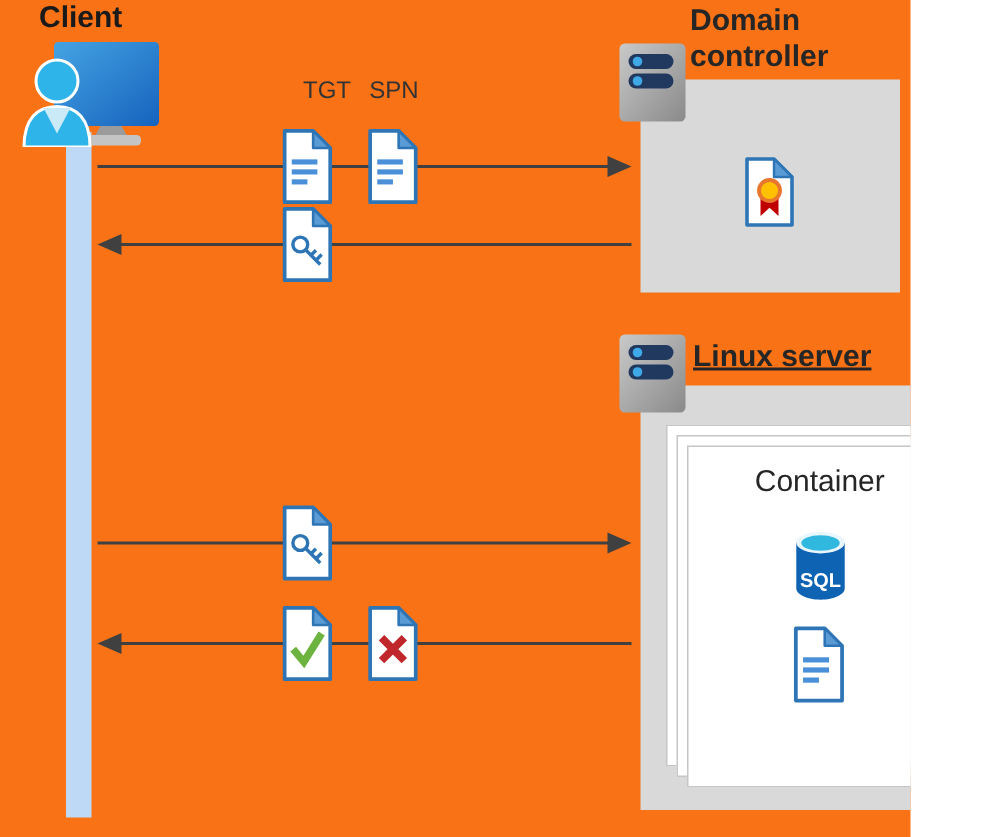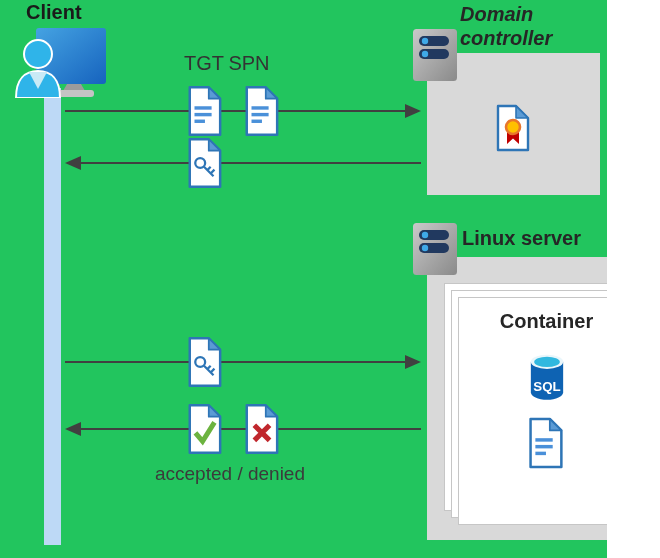--- a/index.html
+++ b/index.html
@@ -1,23 +1,23 @@
 <!DOCTYPE html>
 <html><head>
 <meta charset="utf-8">
 <style>
   html,body { margin:0; padding:0; background:#fff; }
   .canvas {
-    position:relative; width:607px; height:558px; background:#22c55e;
+    position:relative; width:607px; height:558px; background:#f97316;
     font-family:"Liberation Sans", sans-serif; overflow:hidden;
   }
   .abs { position:absolute; }
 
   .host-title { font-size:20px; font-weight:bold; color:#262626; line-height:24px; }
-  .msg-label  { font-size:20px; color:#333333; text-align:center; }
+  .msg-label  { font-size:16px; color:#333333; text-align:right; }
   .result-label { font-size:19px; color:#3b3b3b; text-align:center; }
 
   #client-label { left:26px; top:1px; font-size:20px; font-weight:bold; color:#1a1a1a; z-index:3; }
   #client-icon  { left:8px; top:26px; z-index:3; }
   #lifeline     { left:44px; top:88px; width:17px; height:457px; background:#BDD9F6; z-index:0; }
 
   #arrows-svg { left:0; top:0; z-index:1; }
 
   .doc { z-index:2; }
   #doc-tgt    { left:185px; top:85px; }
@@ -31,31 +31,31 @@
   #label-spn    { left:219px; top:52px; width:60px; }
   #label-result { left:125px; top:463px; width:210px; }
 
   .host-box { background:#D9D9D9; z-index:0; }
   #dc-box { left:427px; top:53px;  width:173px; height:142px; }
   #ls-box { left:427px; top:257px; width:226px; height:283px; }
 
   #dc-server-icon { left:412px; top:28px;  z-index:2; }
   #ls-server-icon { left:412px; top:222px; z-index:2; }
 
-  #dc-label { left:460px; top:2px;   width:145px;font-style:italic; }
-  #ls-label { left:462px; top:226px; width:190px; }
+  #dc-label { left:460px; top:2px;   width:145px; }
+  #ls-label { left:462px; top:226px; width:190px;text-decoration:underline; }
 
   #cert-icon { left:494px; top:104px; z-index:1; }
 
   .card { width:177px; height:228px; background:#ffffff; border:1px solid #c6c6c6; box-sizing:border-box; z-index:1; }
   #card-back-1 { left:444px; top:283px; }
   #card-back-2 { left:451px; top:290px; }
   #card-front  { left:458px; top:297px; }
 
-  #container-label { left:458px; top:310px; width:177px; text-align:center; font-size:20px; font-weight:bold; color:#262626; z-index:2; }
+  #container-label { left:458px; top:310px; width:177px; text-align:center; font-size:20px; font-weight:normal; color:#262626; z-index:2; }
   #sql-icon        { left:528px; top:353px; z-index:2; }
   #container-doc   { left:525px; top:417px; z-index:2; }
   #keytab-label    { left:448px; top:474px; width:197px; text-align:center; font-size:21px; color:#3b3b3b; z-index:2; }
 </style>
 </head>
 <body>
 
 <div class="canvas">
 
   <div class="abs" id="client-label">Client</div>
@@ -85,21 +85,20 @@
       <polygon points="65,163 81,156 81,170" stroke="none"></polygon>
       <line x1="65" y1="362" x2="406" y2="362"></line>
       <polygon points="421,362 405,355 405,369" stroke="none"></polygon>
       <line x1="80" y1="429" x2="421" y2="429"></line>
       <polygon points="65,429 81,422 81,436" stroke="none"></polygon>
     </g>
   </svg>
 
   <div class="abs msg-label" id="label-tgt">TGT</div>
   <div class="abs msg-label" id="label-spn">SPN</div>
-  <div class="abs result-label" id="label-result">accepted / denied</div>
 
   <svg class="abs doc" id="doc-tgt" width="38" height="52" viewBox="0 0 40 54">
     <path d="M5 2 H25 L37 14 V52 H5 Z" fill="#fff" stroke="#2E75B6" stroke-width="2.6" stroke-linejoin="round"></path>
     <path d="M25 2 V14 H37 Z" fill="#5B9BD5" stroke="#2E75B6" stroke-width="1.8" stroke-linejoin="round"></path>
     <rect x="10" y="22" width="18" height="3.6" fill="#4A90D9"></rect>
     <rect x="10" y="29" width="18" height="3.6" fill="#4A90D9"></rect>
     <rect x="10" y="36" width="11" height="3.6" fill="#4A90D9"></rect>
   </svg>
 
   <svg class="abs doc" id="doc-spn" width="38" height="52" viewBox="0 0 40 54">

